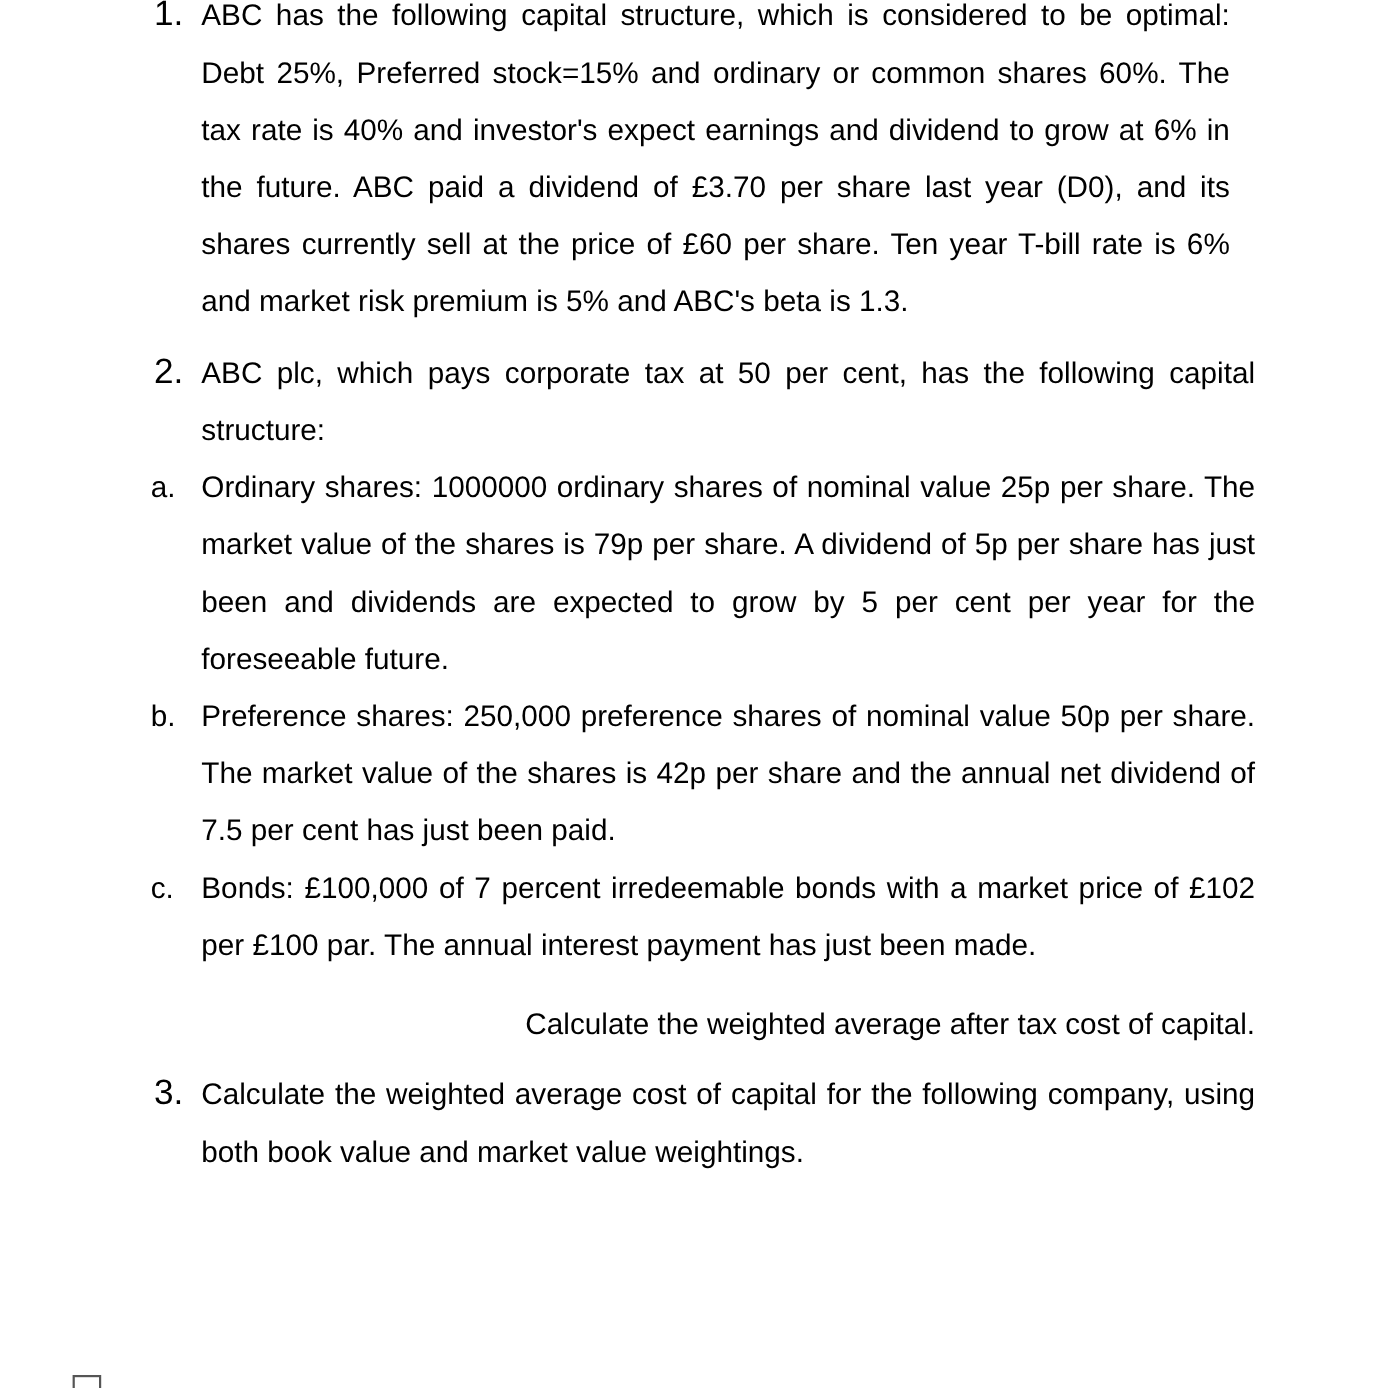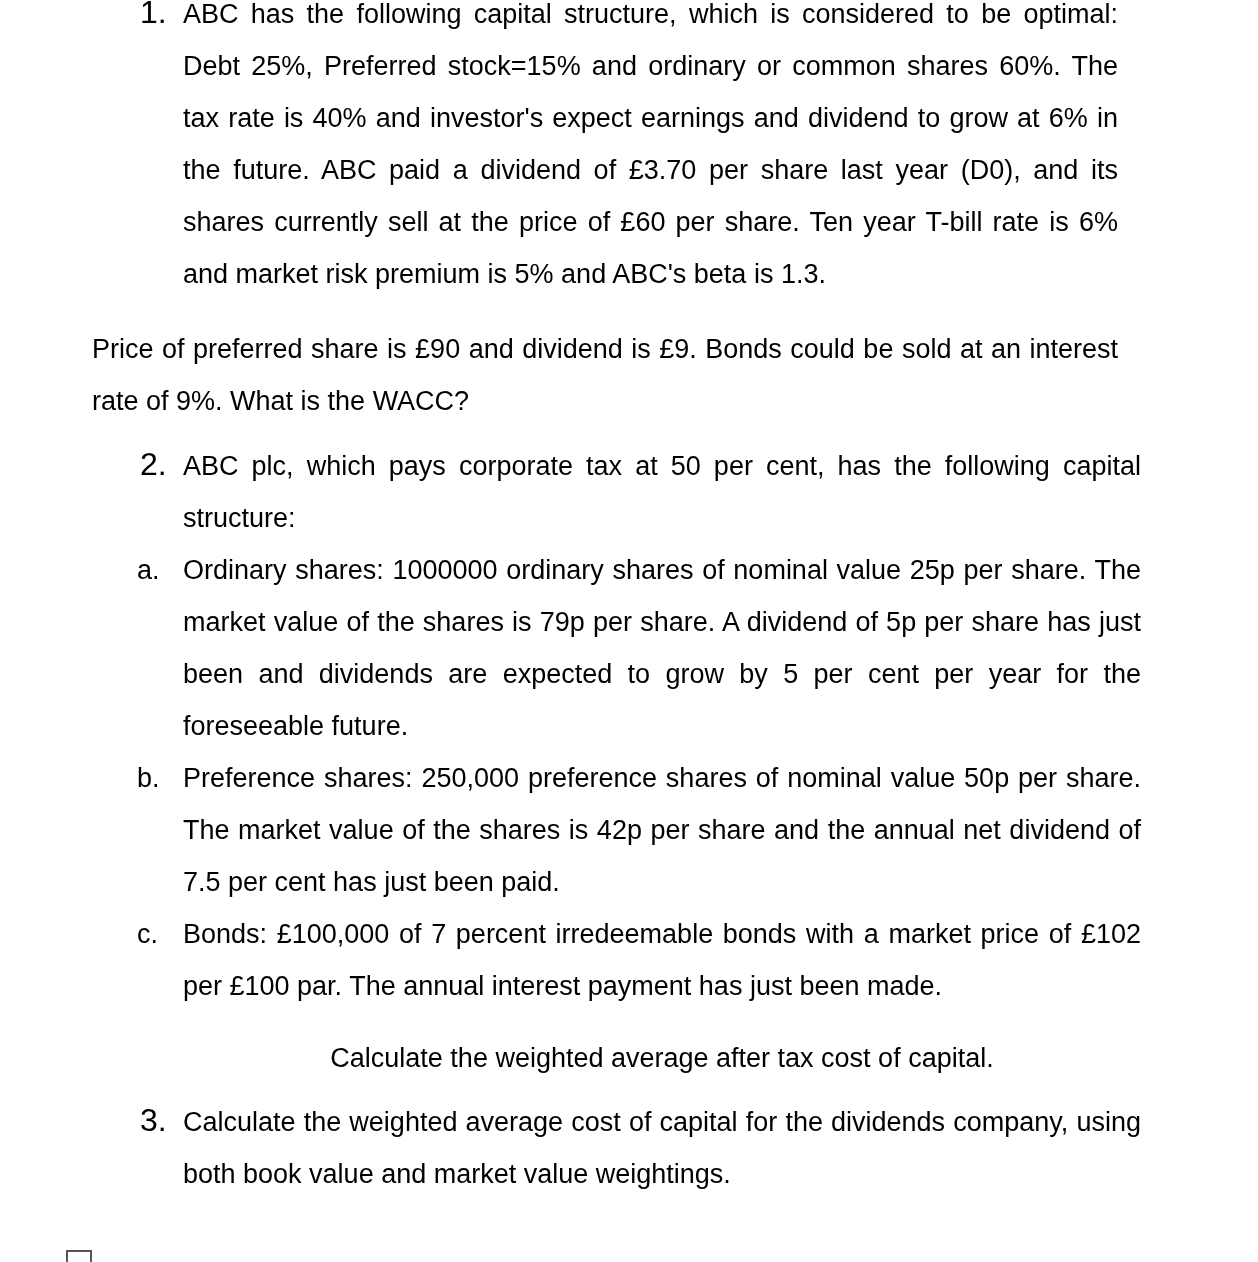--- a/index.html
+++ b/index.html
@@ -53,21 +53,21 @@
   .letter {
     flex: 0 0 46px;
     font-size: 27px;
     line-height: 52px;
   }
   .subitem .body-text { width: 958px; }
   .closing {
     margin-top: 20px;
     margin-left: 91px;
     width: 958px;
-    text-align: center;
+    text-align: right;
   }
   .item3 { margin-top: 10px; }
   .checkbox {
     position: absolute;
     left: 66px;
     top: 1250px;
     width: 26px;
     height: 26px;
     border: 2px solid #555555;
     background: #ffffff;
@@ -77,21 +77,20 @@
 </head>
 <body>
 
 <div class="page">
 
   <div class="list-item item1">
     <span class="num">1.</span>
     <p class="body-text">ABC has the following capital structure, which is considered to be optimal: Debt 25%, Preferred stock=15% and ordinary or common shares 60%. The tax rate is 40% and investor's expect earnings and dividend to grow at 6% in the future. ABC paid a dividend of £3.70 per share last year (D0), and its shares currently sell at the price of £60 per share. Ten year T-bill rate is 6% and market risk premium is 5% and ABC's beta is 1.3.</p>
   </div>
 
-  <p class="body-text paragraph">Price of preferred share is £90 and dividend is £9. Bonds could be sold at an interest rate of 9%. What is the WACC?</p>
 
   <div class="list-item item2">
     <span class="num">2.</span>
     <p class="body-text">ABC plc, which pays corporate tax at 50 per cent, has the following capital structure:</p>
   </div>
 
   <div class="subitem">
     <span class="letter">a.</span>
     <p class="body-text">Ordinary shares: 1000000 ordinary shares of nominal value 25p per share. The market value of the shares is 79p per share. A dividend of 5p per share has just been and dividends are expected to grow by 5 per cent per year for the foreseeable future.</p>
   </div>
@@ -103,18 +102,18 @@
 
   <div class="subitem">
     <span class="letter">c.</span>
     <p class="body-text">Bonds: £100,000 of 7 percent irredeemable bonds with a market price of £102 per £100 par. The annual interest payment has just been made.</p>
   </div>
 
   <p class="body-text closing">Calculate the weighted average after tax cost of capital.</p>
 
   <div class="list-item item3">
     <span class="num">3.</span>
-    <p class="body-text">Calculate the weighted average cost of capital for the dividends company, using both book value and market value weightings.</p>
+    <p class="body-text">Calculate the weighted average cost of capital for the following company, using both book value and market value weightings.</p>
   </div>
 
 </div>
 
 <div class="checkbox"></div>
 
 </body></html>

